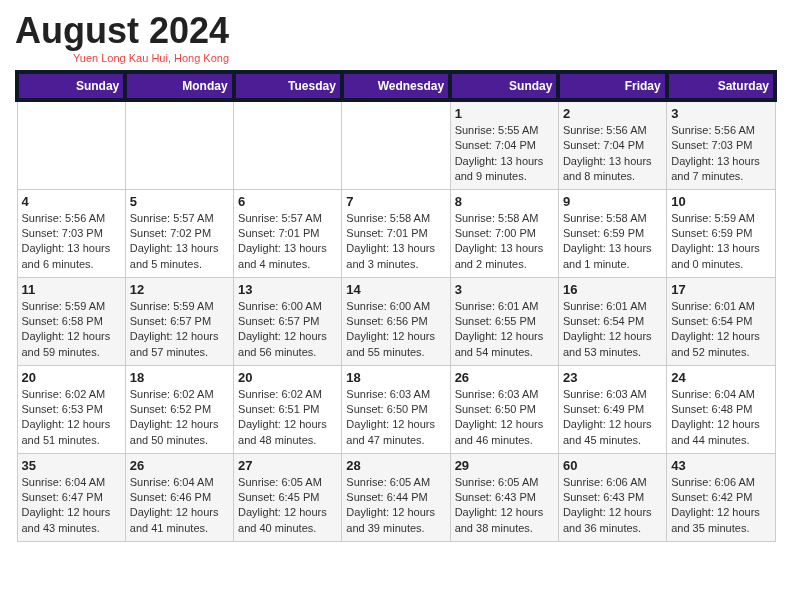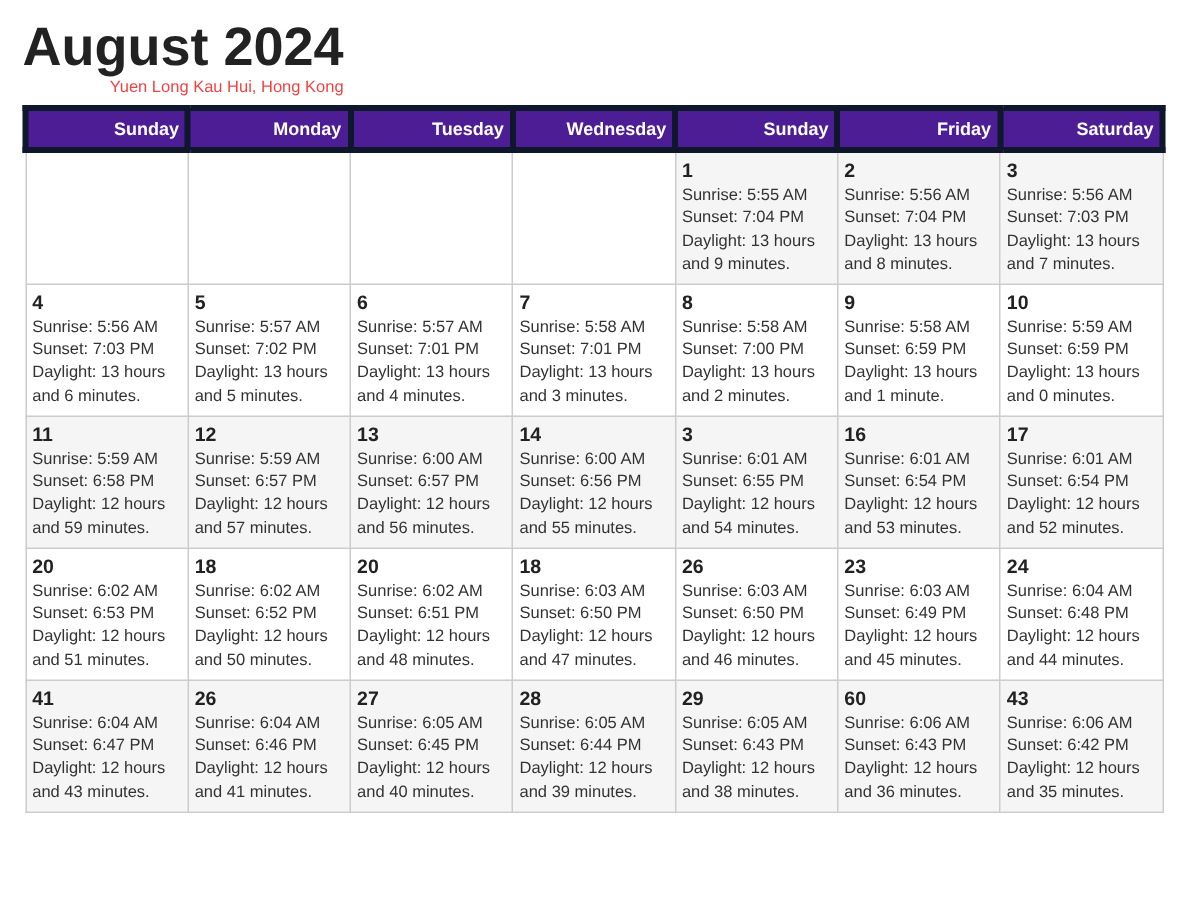--- a/index.html
+++ b/index.html
@@ -282,21 +282,21 @@
         <td>
           <div class="day-number">24</div>
           <div class="day-detail" style="white-space: pre-line;">Sunrise: 6:04 AM
 Sunset: 6:48 PM
 Daylight: 12 hours
 and 44 minutes.</div>
         </td>
       </tr>
       <tr>
         <td>
-          <div class="day-number">41</div>
+          <div class="day-number">35</div>
           <div class="day-detail" style="white-space: pre-line;">Sunrise: 6:04 AM
 Sunset: 6:47 PM
 Daylight: 12 hours
 and 43 minutes.</div>
         </td>
         <td>
           <div class="day-number">26</div>
           <div class="day-detail" style="white-space: pre-line;">Sunrise: 6:04 AM
 Sunset: 6:46 PM
 Daylight: 12 hours

